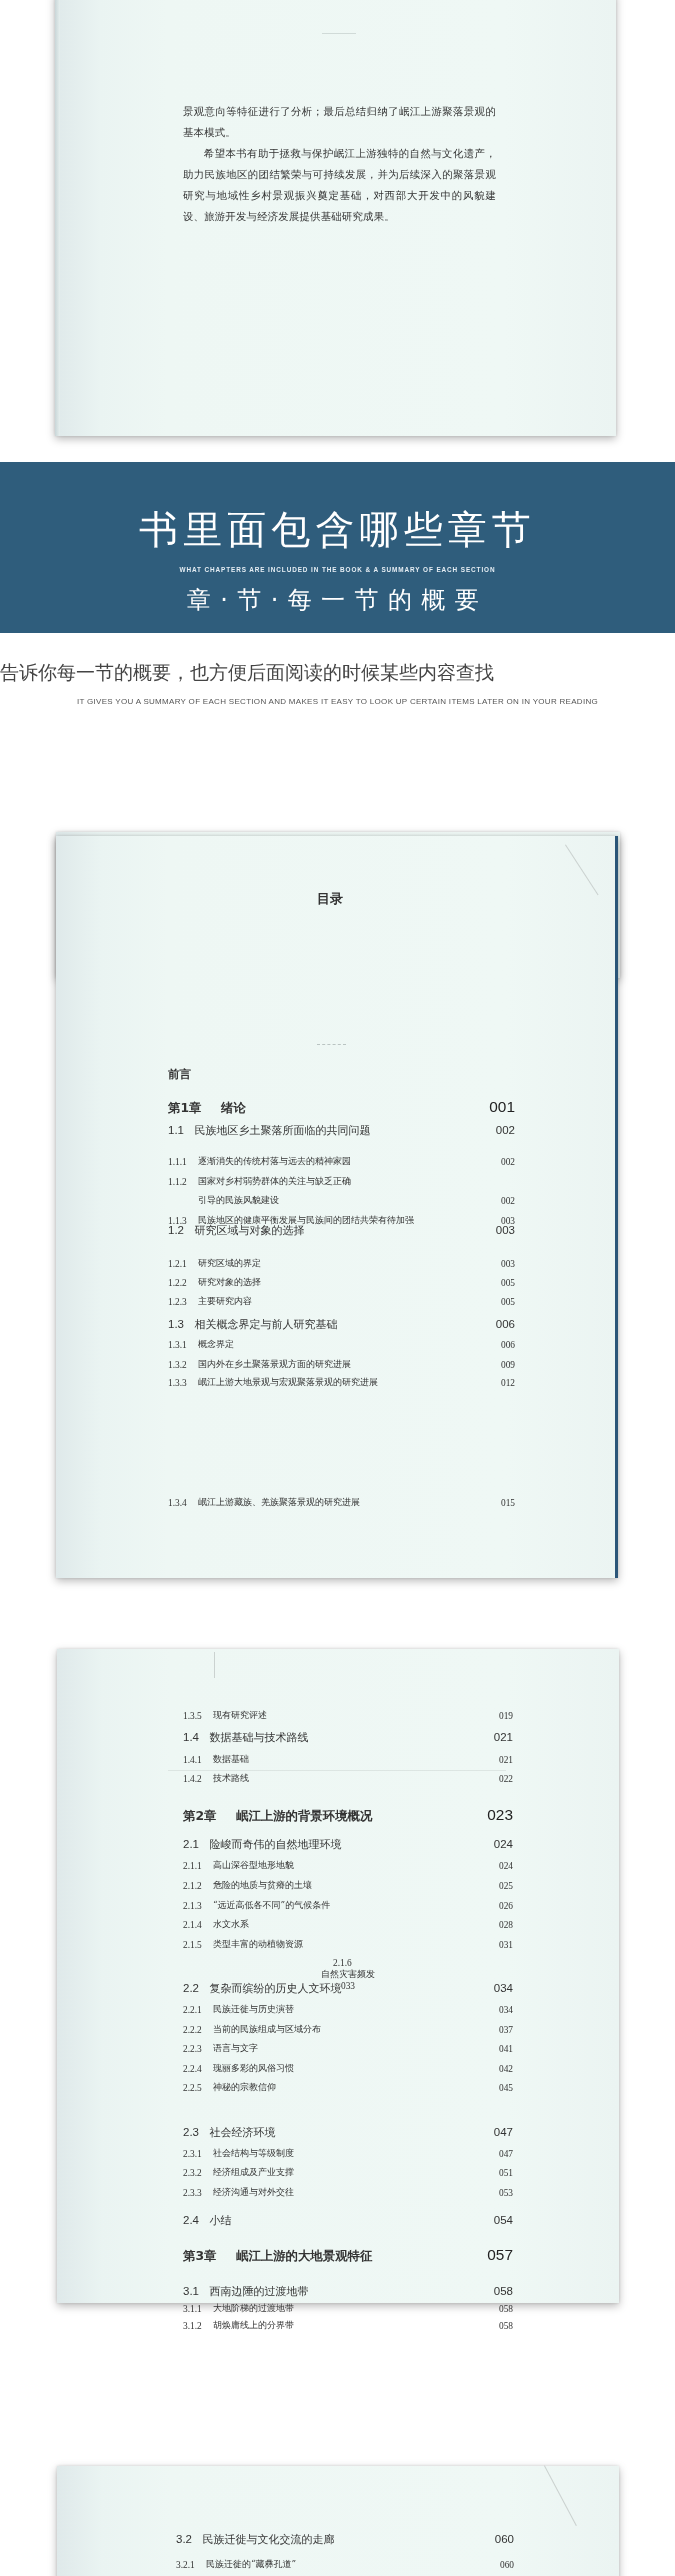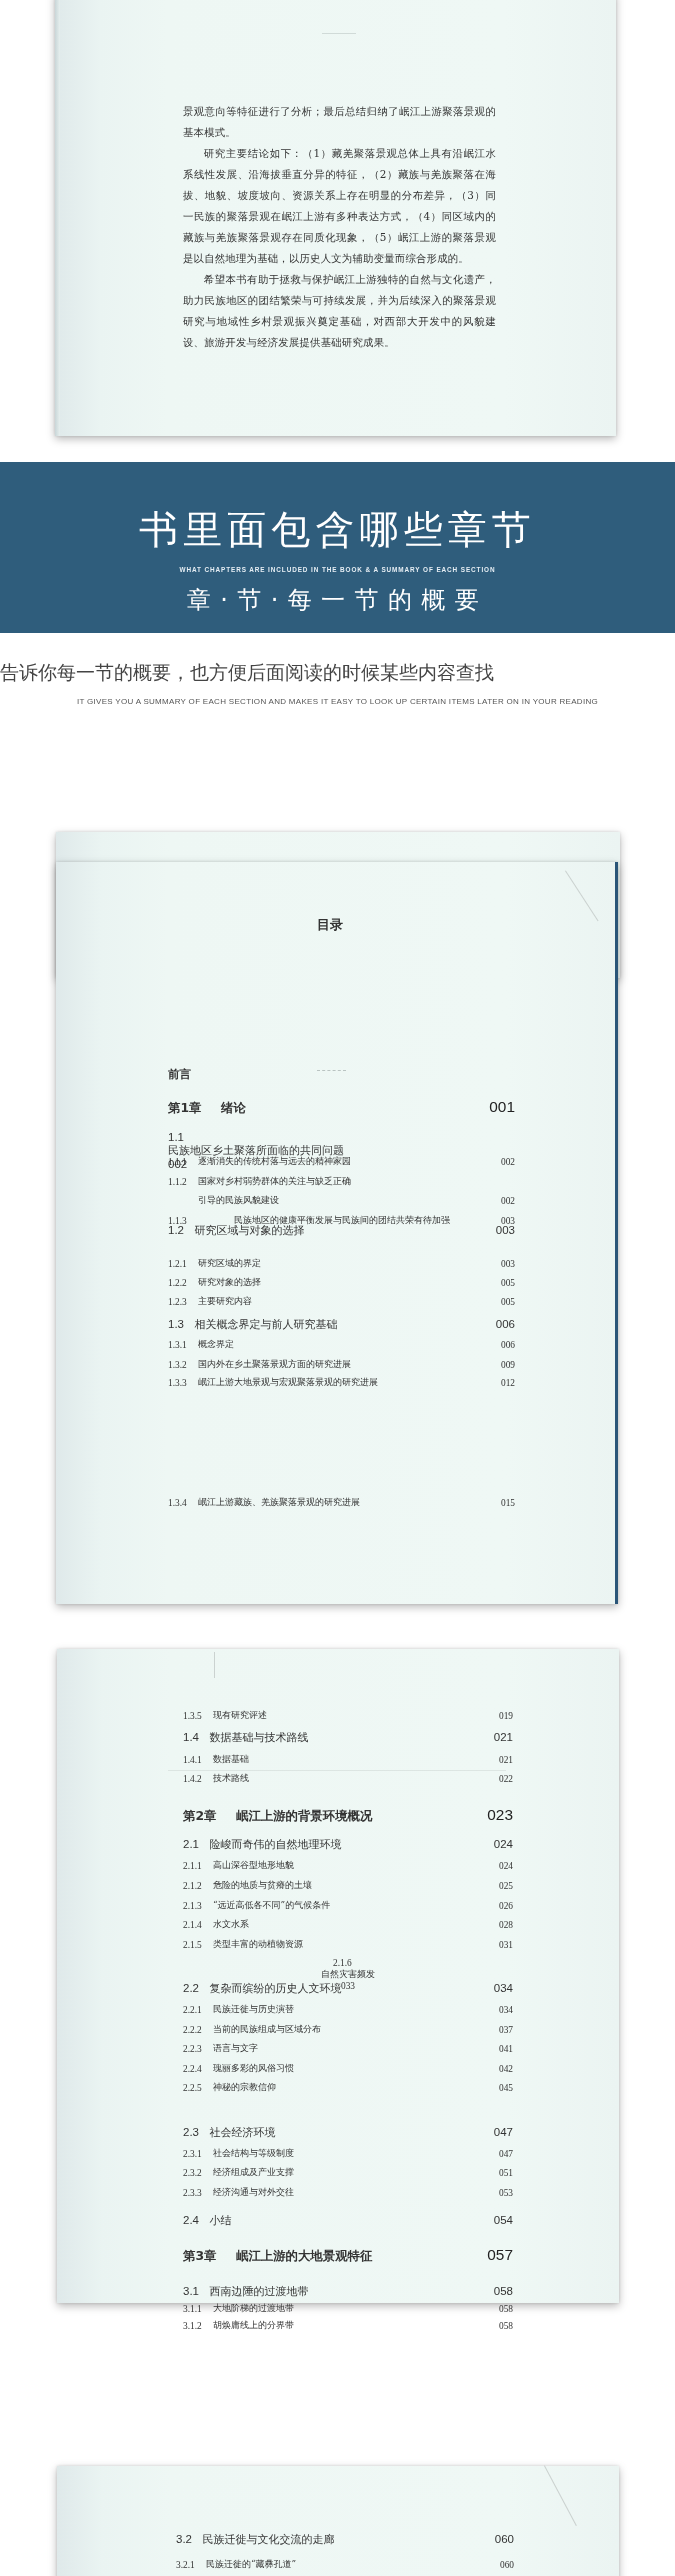--- a/index.html
+++ b/index.html
@@ -56,75 +56,74 @@
   .crease { position: absolute; width: 0.9px; background: rgba(100,100,100,0.25); transform-origin: top left; }
 </style>
 </head>
 <body>
 
 <div class="page" id="page1">
   <div class="edge-left"></div>
   <div class="rule" style="left:267px; top:41px; width:34px; background:rgba(120,130,130,0.25)"></div>
   <div class="p1-text">
     <p>景观意向等特征进行了分析；最后总结归纳了岷江上游聚落景观的基本模式。</p>
-    <p class="indent">研究主要结论如下：（1）藏羌聚落景观总体上具有沿岷江水系线性发展、沿海拔垂直分异的特征，（2）藏族与羌族聚落在海拔、地貌、坡度坡向、资源关系上存在明显的分布差异，（3）同一民族的聚落景观在岷江上游有多种表达方式，（4）同区域内的藏族与羌族聚落景观存在同质化现象，（5）岷江上游的聚落景观是以自然地理为基础，以历史人文为辅助变量而综合形成的。</p>
     <p class="indent">希望本书有助于拯救与保护岷江上游独特的自然与文化遗产，助力民族地区的团结繁荣与可持续发展，并为后续深入的聚落景观研究与地域性乡村景观振兴奠定基础，对西部大开发中的风貌建设、旅游开发与经济发展提供基础研究成果。</p>
   </div>
 </div>
 
 <div id="banner">
   <div class="banner-title">书里面包含哪些章节</div>
   <div class="banner-en">WHAT CHAPTERS ARE INCLUDED IN THE BOOK &amp; A SUMMARY OF EACH SECTION</div>
   <div class="banner-sub">章·节·每一节的概要</div>
 </div>
 
 <div class="tagline">告诉你每一节的概要，也方便后面阅读的时候某些内容查找</div>
 <div class="tagline-en">IT GIVES YOU A SUMMARY OF EACH SECTION AND MAKES IT EASY TO LOOK UP CERTAIN ITEMS LATER ON IN YOUR READING</div>
 
 <div class="page" id="tocpage1" style="left:56px; top:832px; width:564px; height:146px;"></div>
 
-<div class="page" style="left:56px; top:862px; width:562px; height:742px;">
+<div class="page" style="left:56px; top:836px; width:562px; height:742px;">
   <div class="edge-right-blue"></div>
   <div class="crease" style="left:509px; top:8.5px; height:60px; transform: rotate(-33deg);"></div>
   <div class="toc-heading" style="left:261px; top:54px;">目录</div>
   <div class="toc-squiggle" style="left:261px; top:208px; width:29px;"></div>
 </div>
 
 <div class="toc" style="left:168px; top:1067px; width:347px; height:444px;">
   <div class="toc-row r-preface" style="top:0px;">
     <span class="ttl">前言</span>
   </div>
 
   <div class="toc-row r-chapter" style="top:31px;">
     <span class="num">第1章</span>
     <span class="ttl">绪论</span>
     <span class="pg">001</span>
   </div>
 
-  <div class="toc-row r-section" style="top:64px;flex-direction:column;">
+  <div class="toc-row r-section" style="top:56px;">
     <span class="num">1.1</span>
     <span class="ttl">民族地区乡土聚落所面临的共同问题</span>
     <span class="pg">002</span>
   </div>
   <div class="toc-row r-sub" style="top:88px;">
     <span class="num">1.1.1</span>
     <span class="ttl">逐渐消失的传统村落与远去的精神家园</span>
     <span class="pg">002</span>
   </div>
   <div class="toc-row r-sub" style="top:108px;">
     <span class="num">1.1.2</span>
     <span class="ttl">国家对乡村弱势群体的关注与缺乏正确</span>
     <span class="pg"></span>
   </div>
   <div class="toc-row r-sub" style="top:127px;">
     <span class="num"></span>
     <span class="ttl">引导的民族风貌建设</span>
     <span class="pg">002</span>
   </div>
-  <div class="toc-row r-sub" style="top:147px;gap:36px;">
+  <div class="toc-row r-sub" style="top:147px;">
     <span class="num">1.1.3</span>
     <span class="ttl">民族地区的健康平衡发展与民族间的团结共荣有待加强</span>
     <span class="pg">003</span>
   </div>
 
   <div class="toc-row r-section" style="top:156px;justify-content:center;">
     <span class="num">1.2</span>
     <span class="ttl">研究区域与对象的选择</span>
     <span class="pg">003</span>
   </div>

